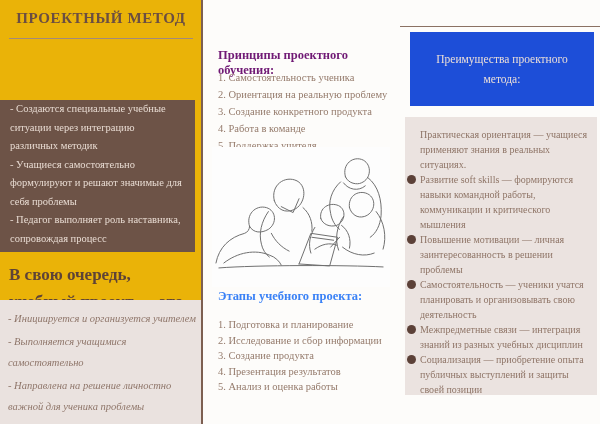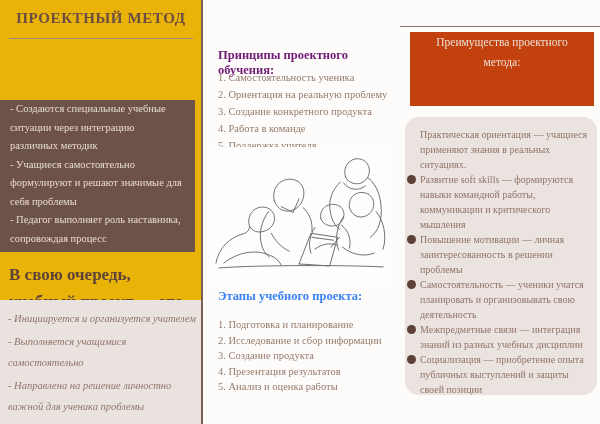--- a/index.html
+++ b/index.html
@@ -29,25 +29,25 @@
   .mid-list1 { position:absolute; left:218px; top:69px; width:178px; font-size:10.5px; color:#957b6c;font-family:Liberation Serif, serif; }
   .mid-list1 .li { line-height:17px; }
   .illustration { position:absolute; left:212px; top:147px; width:178px; height:140px; background:#fdfdfd; }
   .illustration svg { width:100%; height:100%; }
   .mid-h2 { position:absolute; left:218px; top:289px; width:180px; font-size:12.5px; font-weight:700; color:#3b82f6; }
   .mid-list2 { position:absolute; left:218px; top:317px; width:178px; font-size:10.5px; color:#957b6c; }
   .mid-list2 .li { line-height:15.5px; }
 
   
   .h-rule-right { position:absolute; left:400px; top:26px; width:200px; height:1px; background:#8b7163; }
-  .right-dark-box { position:absolute; left:410px; top:32px; width:184px; height:74px; background:#c2410c;
-                    color:#ecdfd7; display:flex; justify-content:center; text-align:center;
-                    font-size:11.5px; line-height:1.75; padding:0 20px; }
+  .right-dark-box { position:absolute; left:410px; top:32px; width:184px; height:74px; background:#1d4ed8;
+                    color:#ecdfd7; display:flex; align-items:center; justify-content:center; text-align:center;
+                    font-size:11.5px; line-height:1.75; padding:8px 20px; }
   .right-pink-box { position:absolute; left:405px; top:117px; width:192px; height:278px; background:#ebe3e0;
-                    color:#8f7567; padding:10px 8px 6px 15px; font-size:10px;border-radius:14px; }
+                    color:#8f7567; padding:10px 8px 6px 15px; font-size:10px; }
   .adv { position:relative; line-height:15px; }
   .adv .bullet { position:absolute; left:-13px; top:3px; width:9px; height:9px; border-radius:50%;
                  background:#5c4138; }
 </style>
 </head>
 <body>
 
 <div class="page">
 
   <div class="left-col">

